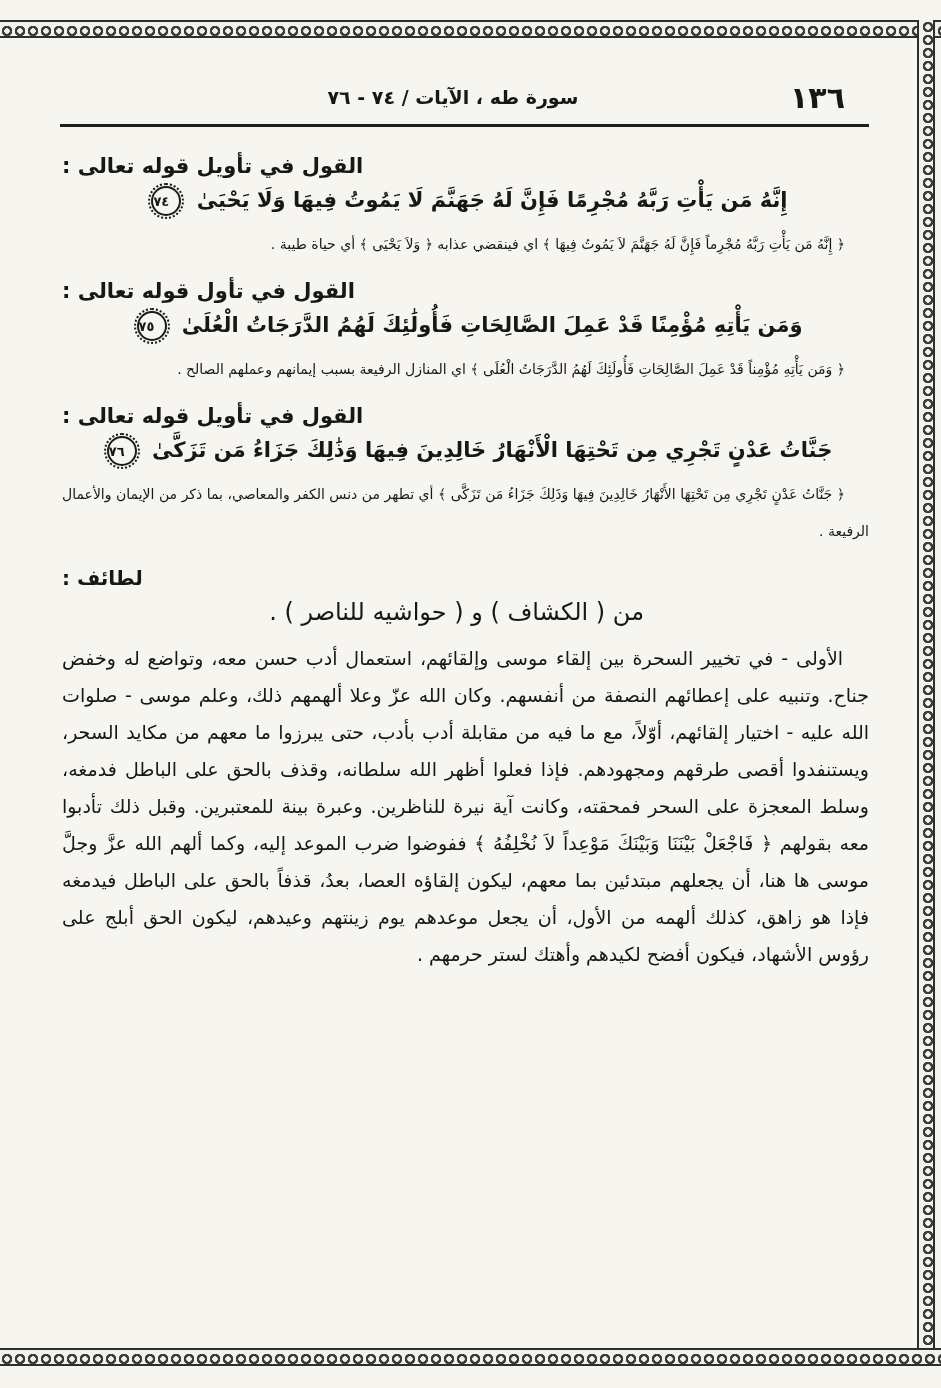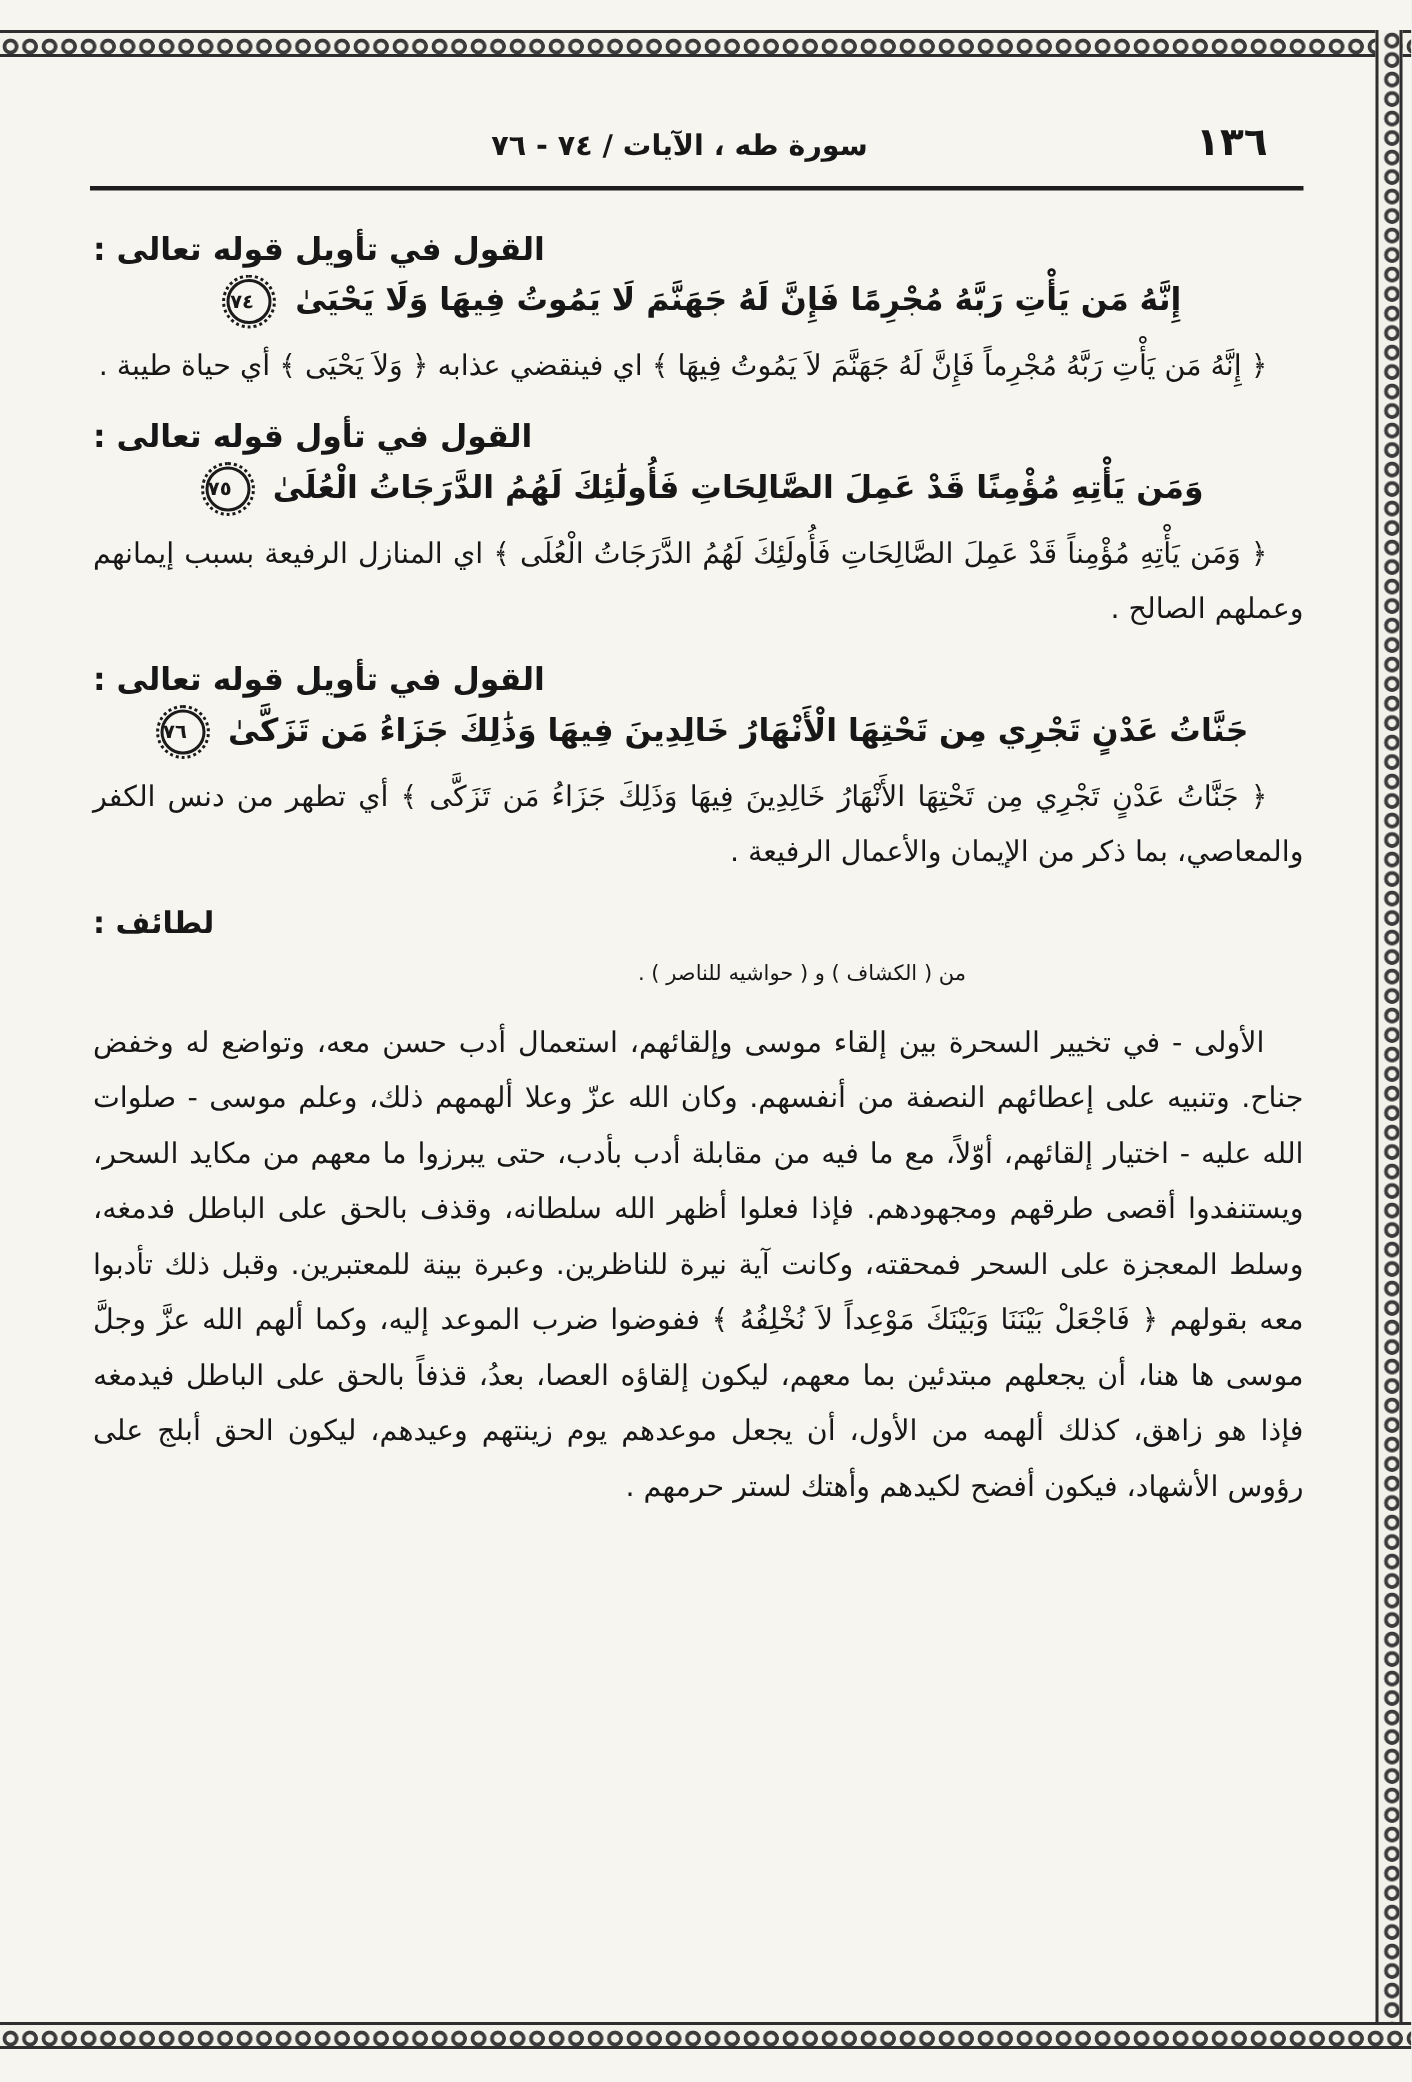--- a/index.html
+++ b/index.html
@@ -27,21 +27,21 @@
     background-image: radial-gradient(circle at 50% 7px, transparent 2.5px, #3b3b3b 3px, #3b3b3b 5px, transparent 5.5px);
     background-size:18px 13px;
   }
 
   .header-title {
     position:absolute; top:86px; left:65px; right:100px;
     text-align:center; font-size:19px; font-weight:700; direction:rtl;
   }
   .page-number {
     position:absolute; top:80px; right:96px;
-    font-size:26px; font-weight:700;
+    font-size:30px; font-weight:700;
   }
   .header-rule {
     position:absolute; top:124px; left:60px; right:72px;
     height:3px; background:#1e1e1e;
   }
 
   .content {
     position:absolute; top:138px; left:62px; right:72px;
     direction:rtl; text-align:right;
   }
@@ -53,28 +53,28 @@
     text-align:center; font-size:21px; font-weight:700; margin:8px 0 10px;
     white-space:normal;
   }
   .ayah-badge {
     display:inline-flex; align-items:center; justify-content:flex-end;
     width:30px; height:30px; border-radius:50%;
     border:2px solid #1b1b1b; outline:2px dotted #1b1b1b; outline-offset:1px;
     font-size:13px; font-weight:700; margin:0 8px; vertical-align:middle;
   }
   .commentary {
-    font-size:19px; line-height:37px; text-align:justify; text-indent:24px;
+    font-size:14px; line-height:37px; text-align:justify; text-indent:24px;
     margin:6px 0 10px;
   }
   .lataif-heading {
     font-size:20px; font-weight:700; text-align:left; margin:16px 0 6px;
   }
   .source-line {
-    font-size:14px; padding-right:225px; margin:4px 0 12px; line-height:32px;
+    font-size:24px; padding-right:225px; margin:4px 0 12px; line-height:32px;
   }
   .lataif-body {
     font-size:19px; line-height:37px; text-align:justify; text-indent:26px;
     margin-top:6px;
   }
 </style>
 </head>
 <body>
 
 <div class="page">

